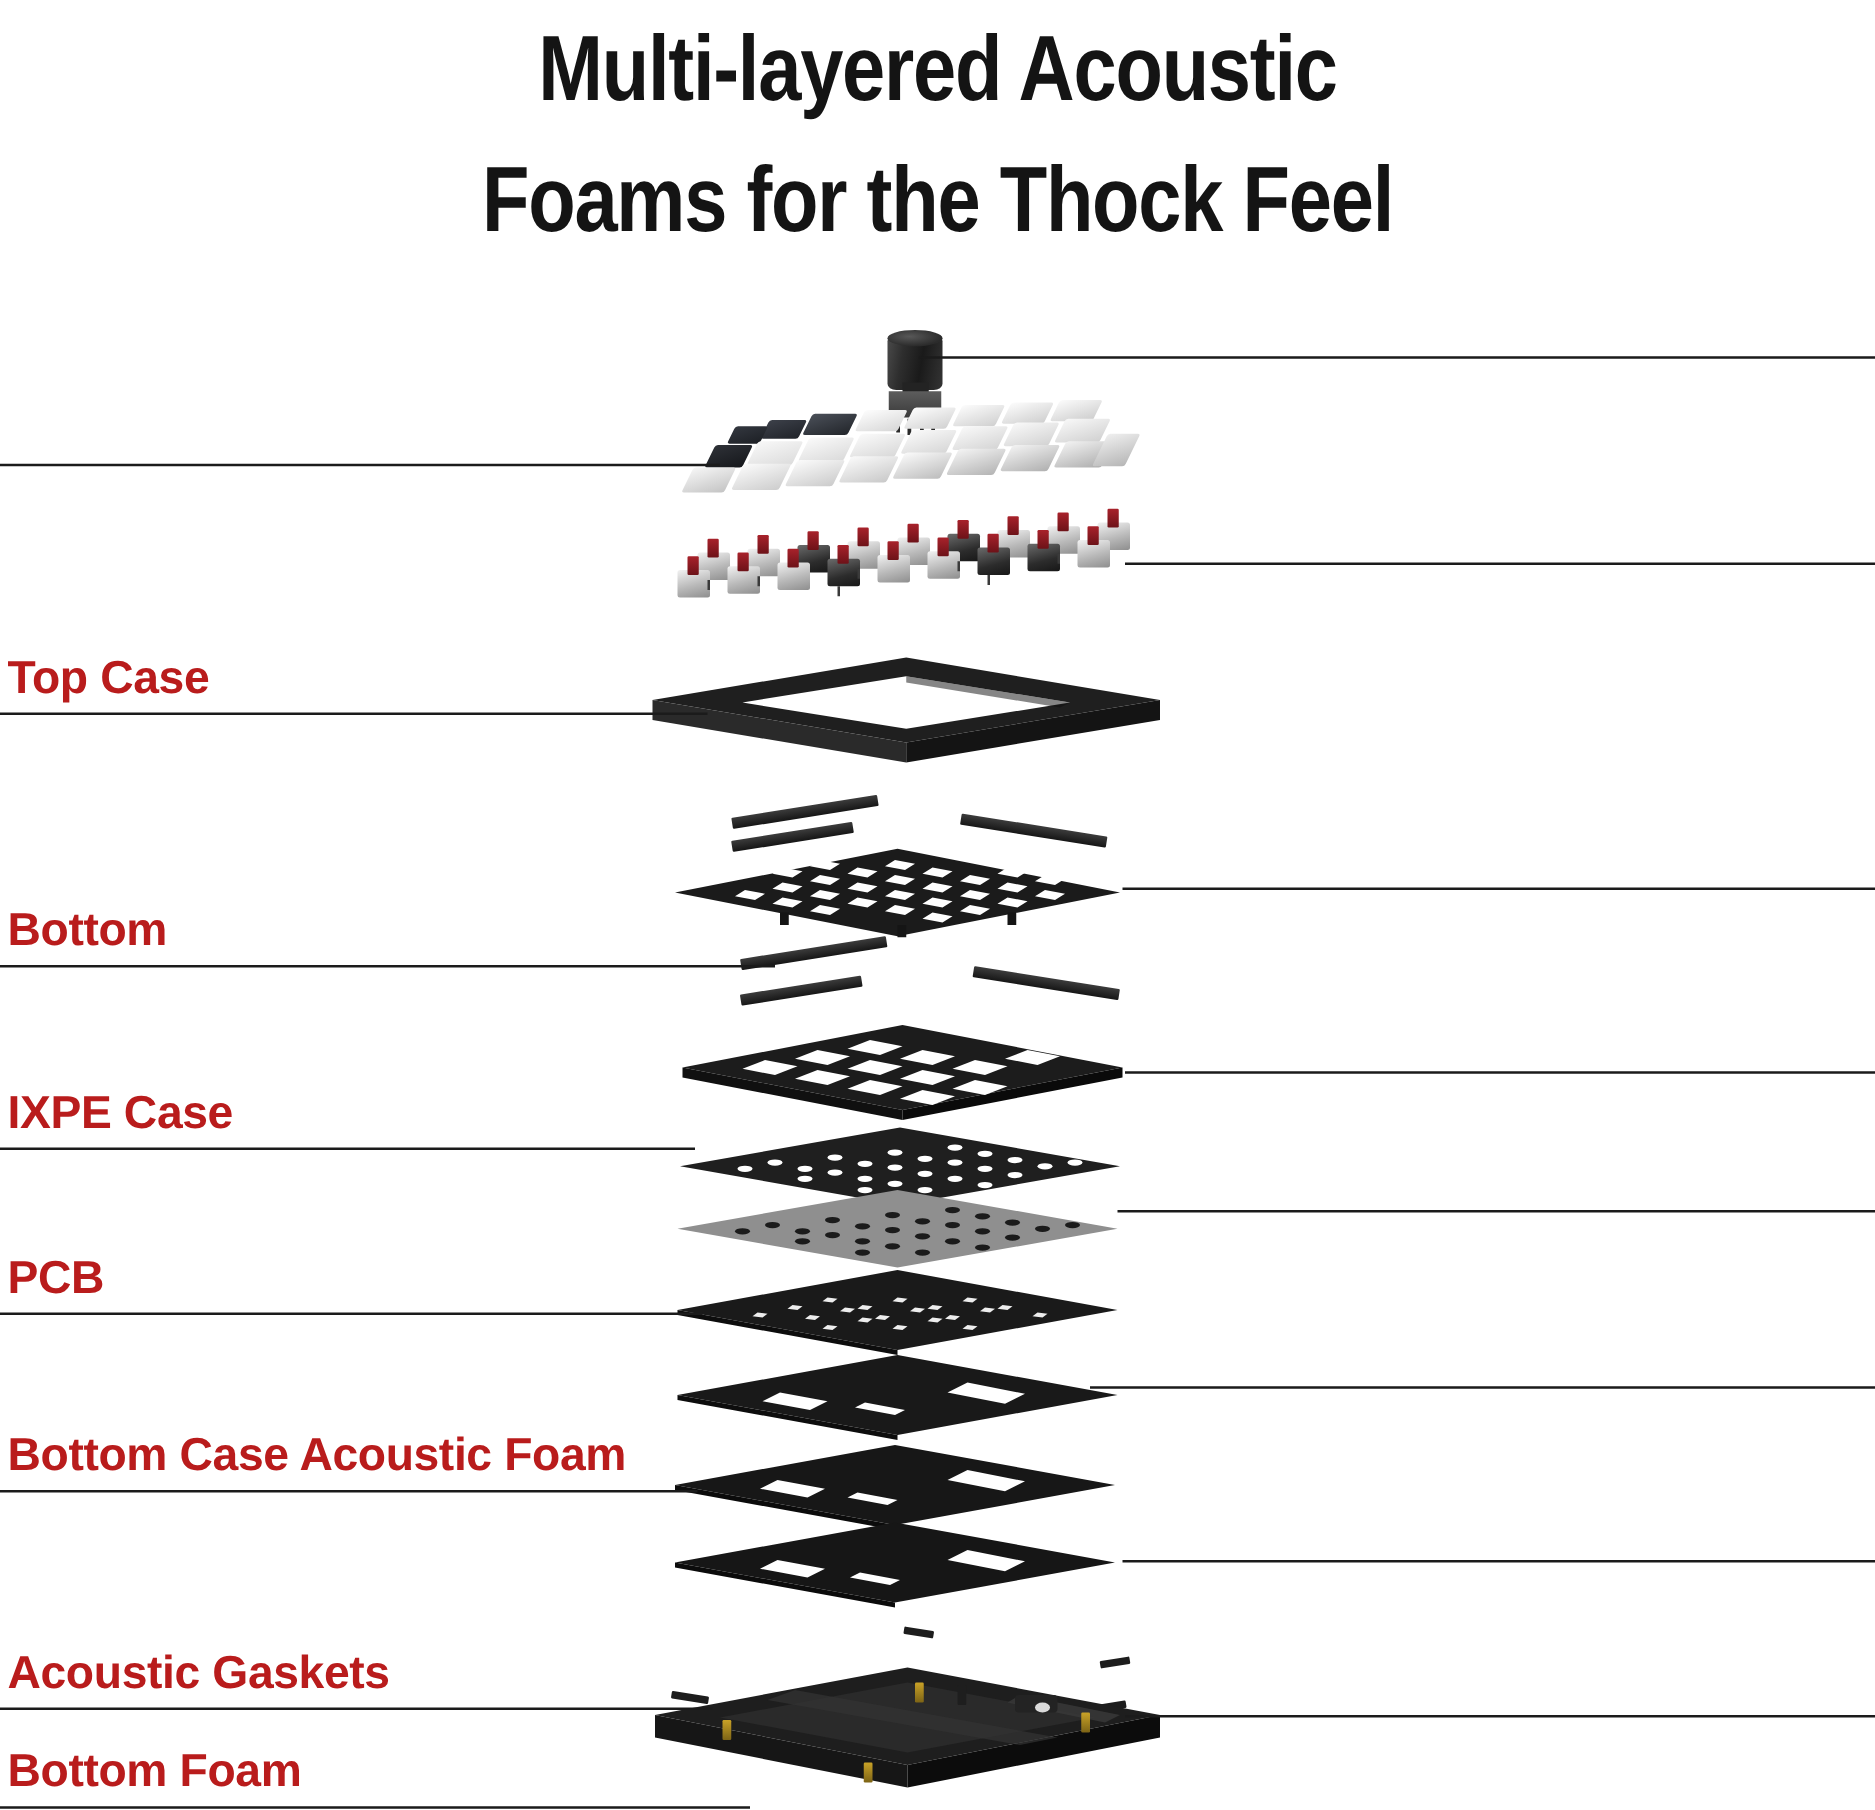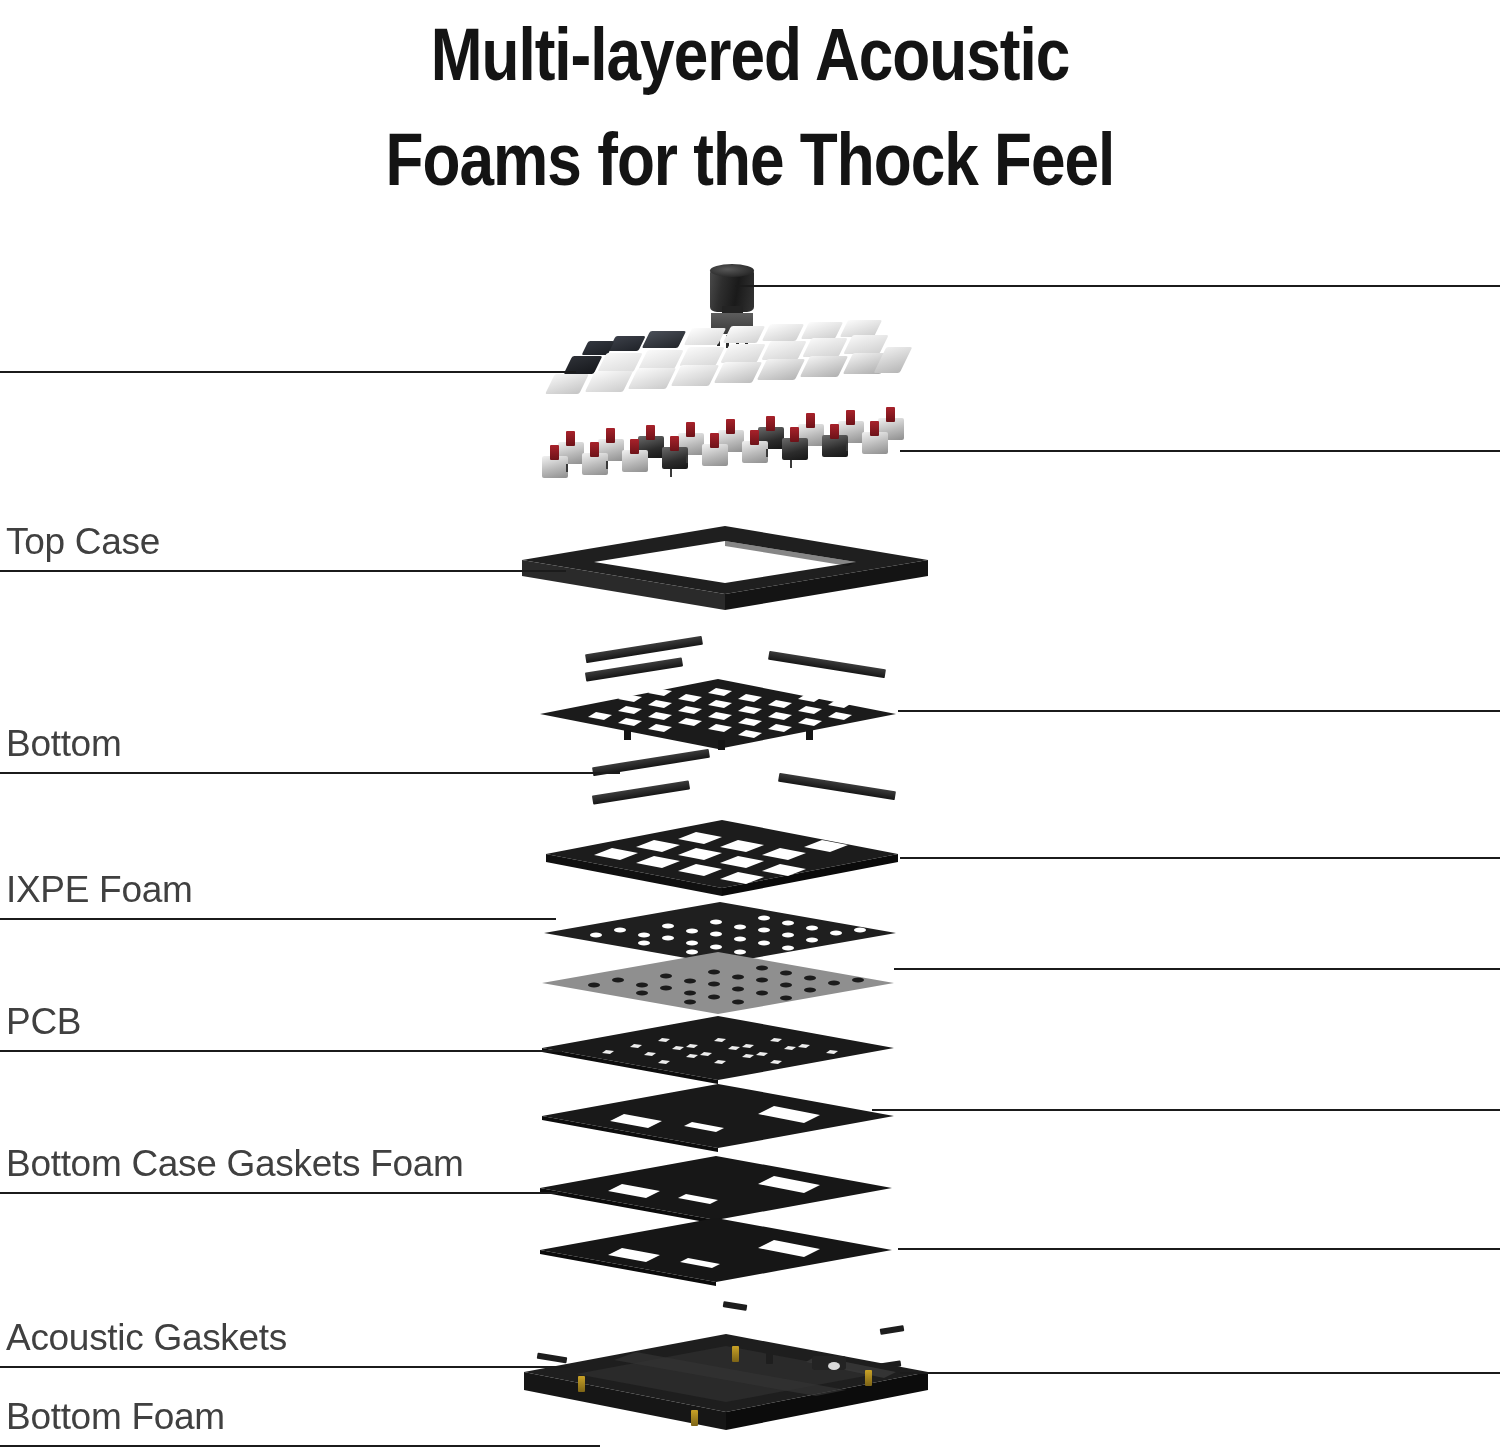--- a/index.html
+++ b/index.html
@@ -13,22 +13,22 @@
     text-align:center; font-weight:700; font-size:74px; line-height:1.42;
     letter-spacing:-1.2px; color:#141414;
     font-family:"Liberation Sans","DejaVu Sans",sans-serif;
     transform:scaleX(0.84); transform-origin:50% 0;
   }
   #title .ln{display:block;}
 
   
   .callout{position:absolute;}
   .callout .lbl{
-    position:absolute; white-space:nowrap; font-size:37px; color:#404040;
-    font-weight:400; letter-spacing:-0.3px; line-height:1;
+    position:absolute; white-space:nowrap; font-size:37px; color:#b91c1c;
+    font-weight:700; letter-spacing:-0.3px; line-height:1;
   }
   .callout .rule{
     position:absolute; height:0; border-top:2.1px solid #1b1b1b;
   }
   .callout.left  .lbl{left:6px; bottom:9px;}
 
   
   #stack{position:absolute; left:0; top:0; width:1500px; height:1448px;
          pointer-events:none;}
   .part{position:absolute;}
@@ -437,29 +437,29 @@
   </div>
   <div class="callout left">
     <span class="lbl" style="top:523px;bottom:auto;">Top Case</span>
     <div class="rule" style="left:0px;top:570px;width:566px;"></div>
   </div>
   <div class="callout left">
     <span class="lbl" style="top:725px;bottom:auto;">Bottom</span>
     <div class="rule" style="left:0px;top:772px;width:620px;"></div>
   </div>
   <div class="callout left">
-    <span class="lbl" style="top:871px;bottom:auto;">IXPE Foam</span>
+    <span class="lbl" style="top:871px;bottom:auto;">IXPE Case</span>
     <div class="rule" style="left:0px;top:918px;width:556px;"></div>
   </div>
   <div class="callout left">
     <span class="lbl" style="top:1003px;bottom:auto;">PCB</span>
     <div class="rule" style="left:0px;top:1050px;width:562px;"></div>
   </div>
   <div class="callout left">
-    <span class="lbl" style="top:1145px;bottom:auto;">Bottom Case Gaskets Foam</span>
+    <span class="lbl" style="top:1145px;bottom:auto;">Bottom Case Acoustic Foam</span>
     <div class="rule" style="left:0px;top:1192px;width:558px;"></div>
   </div>
   <div class="callout left">
     <span class="lbl" style="top:1319px;bottom:auto;">Acoustic Gaskets</span>
     <div class="rule" style="left:0px;top:1366px;width:570px;"></div>
   </div>
   <div class="callout left">
     <span class="lbl" style="top:1398px;bottom:auto;">Bottom Foam</span>
     <div class="rule" style="left:0px;top:1445px;width:600px;"></div>
   </div>

